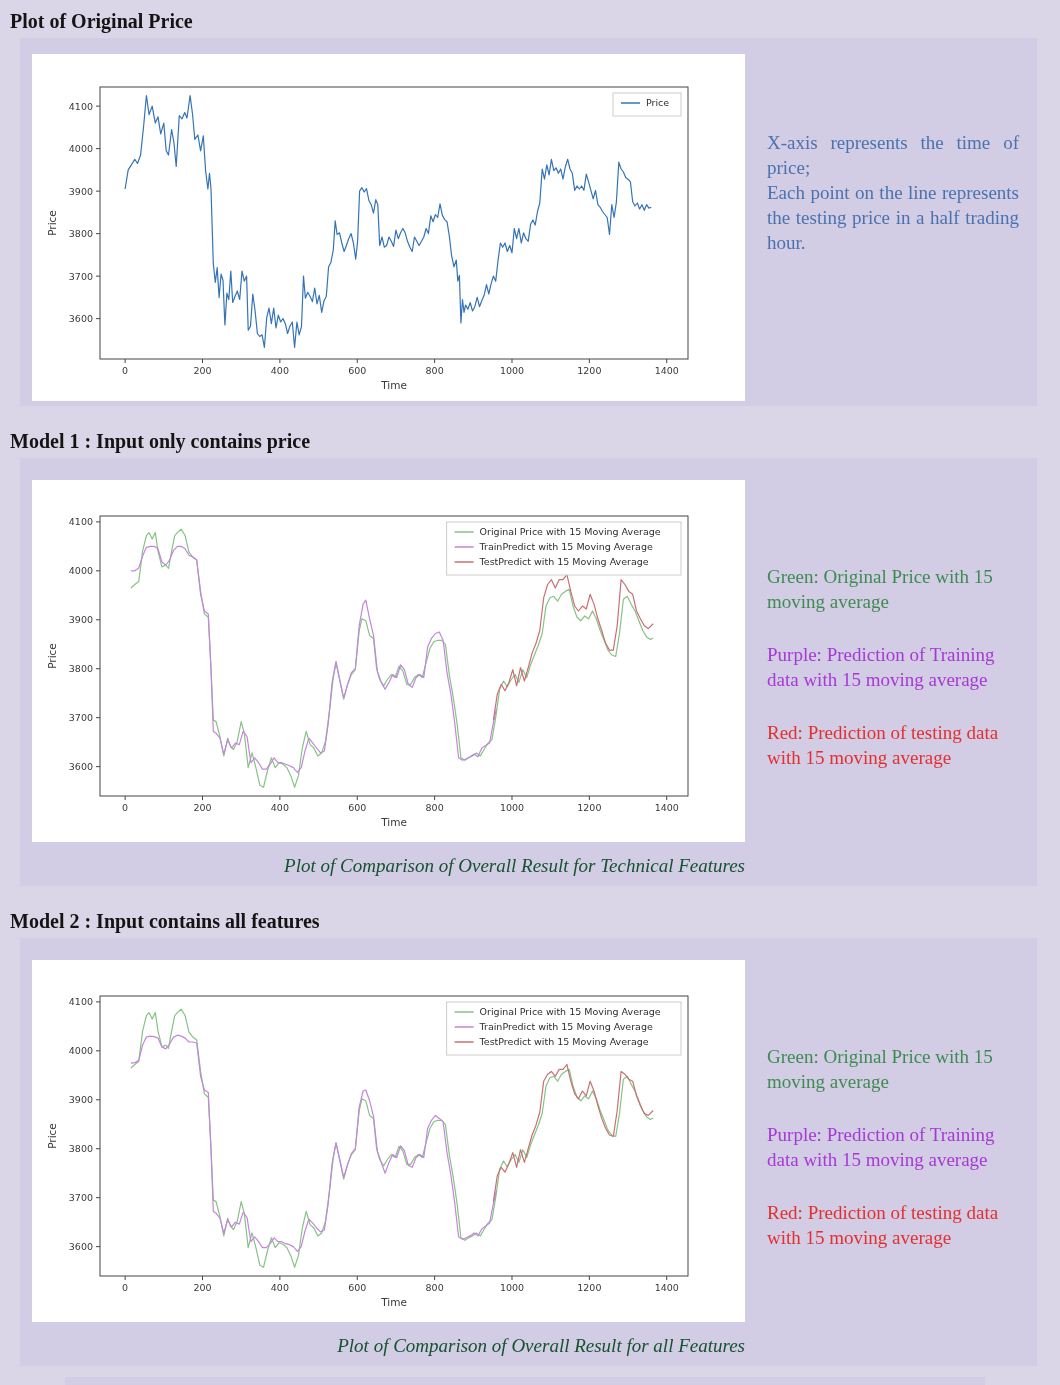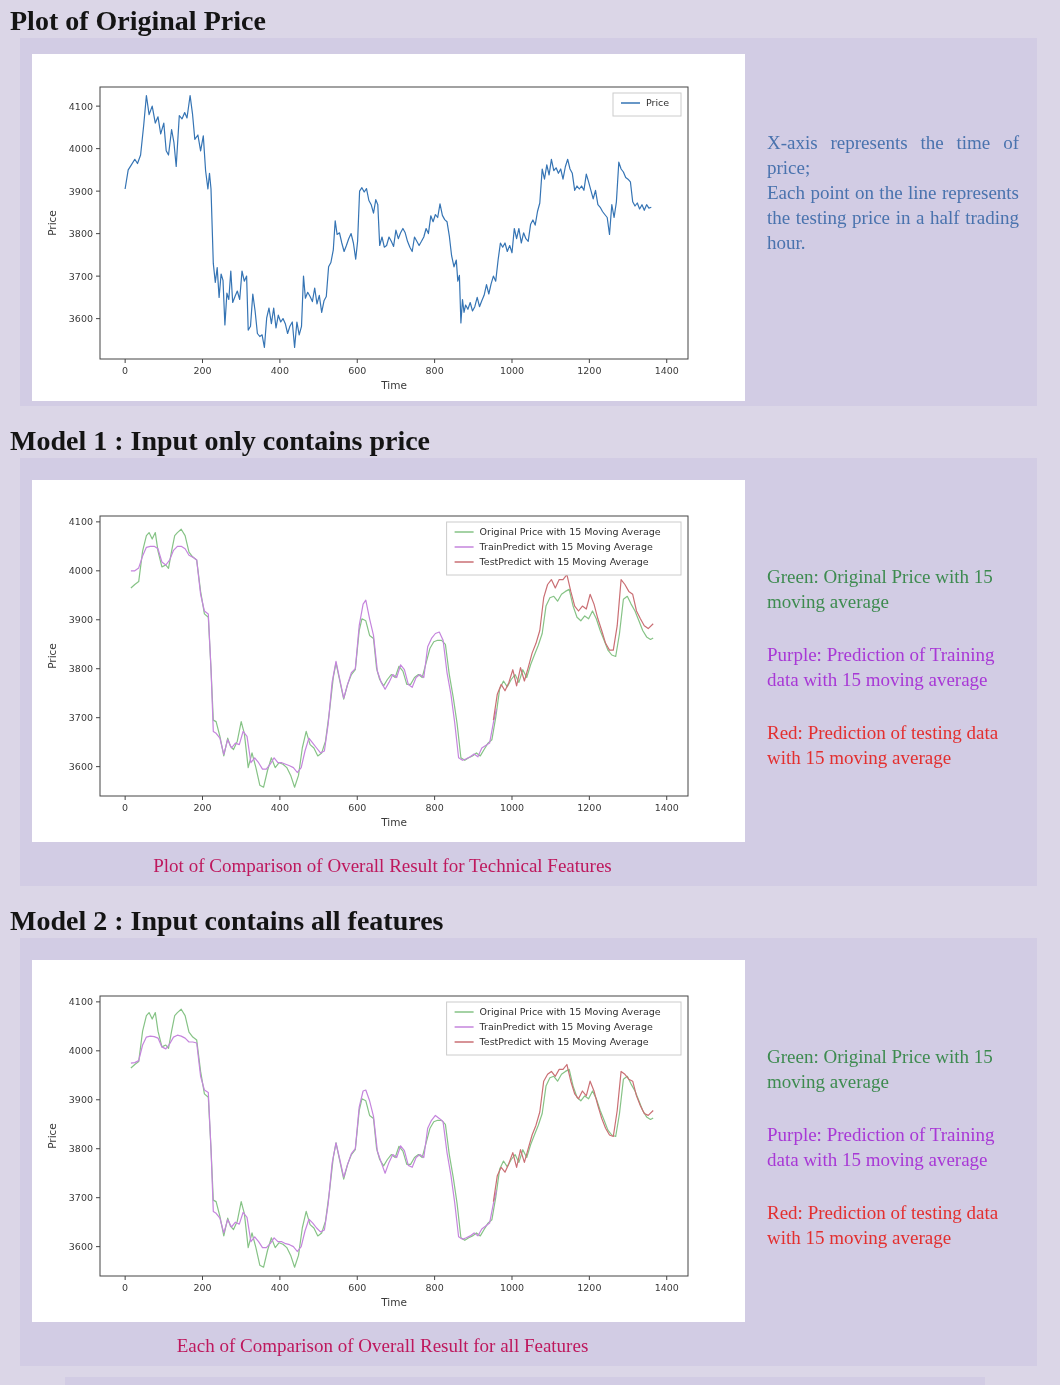--- a/index.html
+++ b/index.html
@@ -3,38 +3,38 @@
 <meta charset="utf-8">
 <style>
   html,body{margin:0;padding:0;}
   body{
     width:1060px;height:1385px;position:relative;overflow:hidden;
     background:#dbd6e7;
     font-family:"Liberation Serif",serif;
   }
   h2.heading{
     margin:0;padding:10px 0 6px 10px;
-    font-size:28px;line-height:22px;font-weight:bold;color:#141414;
+    font-size:20px;line-height:22px;font-weight:bold;color:#141414;
   }
   h2.heading.later{padding-top:24px;font-family:Liberation Serif, serif;}
   .panel{
     margin-left:20px;width:1017px;background:#d2cce4;
     display:flex;align-items:flex-start;
   }
   .panel-1{height:368px;}
   .panel-23{height:428px;}
   .chart-col{width:725px;flex:0 0 auto;}
   .chart-card{
     margin:16px 0 0 12px;width:713px;background:#ffffff;
   }
   .panel-23 .chart-card{margin-top:22px;}
   .chart{display:block;}
   .caption{
-    margin-top:13px;width:725px;text-align:center;
-    font-size:19px;color:#be185d;
+    margin-top:13px;width:725px;text-align:right;
+    font-size:19px;color:#14532d;font-style:italic;
   }
   .annot{margin-left:22px;width:252px;font-size:19px;line-height:1.32;}
   .annot-blue{margin-top:92px;}
   .annot-blue p{margin:0;text-align:justify;}
   .annot-items{margin-top:98px;}
   .annot-items p{margin:8px 0 28px 0;}
   .chart text.tick{font:9.5px "DejaVu Sans",sans-serif;fill:#3a3a3a;}
   .chart text.axlabel{font:10.5px "DejaVu Sans",sans-serif;fill:#3a3a3a;}
   .chart text.legend{font:9.5px "DejaVu Sans",sans-serif;fill:#2f2f2f;}
   .bottom-strip{
@@ -204,21 +204,21 @@
                 <rect x="414.6" y="42" width="234.4" height="53" fill="#ffffff" stroke="#cccccc" stroke-width="1"></rect>
                 <line x1="422.6" y1="52" x2="441.6" y2="52" stroke="#86c386" stroke-width="1.5"></line>
                 <text class="legend" x="447.6" y="55">Original Price with 15 Moving Average</text>
                 <line x1="422.6" y1="67" x2="441.6" y2="67" stroke="#c585dd" stroke-width="1.5"></line>
                 <text class="legend" x="447.6" y="70">TrainPredict with 15 Moving Average</text>
                 <line x1="422.6" y1="82" x2="441.6" y2="82" stroke="#ca6f74" stroke-width="1.5"></line>
                 <text class="legend" x="447.6" y="85">TestPredict with 15 Moving Average</text>
               </g>
             </svg>
         </div>
-        <div class="caption">Each of Comparison of Overall Result for all Features</div>
+        <div class="caption">Plot of Comparison of Overall Result for all Features</div>
       </div>
       <div class="annot annot-items">
         <p style="color: rgb(62, 139, 80);">Green: Original Price with 15 moving average</p>
         <p style="color: rgb(168, 56, 214);">Purple: Prediction of Training data with 15 moving average</p>
         <p style="color: rgb(227, 47, 47);">Red: Prediction of testing data with 15 moving average</p>
       </div>
     </div>
   </section>
 
   <div class="bottom-strip"></div>

